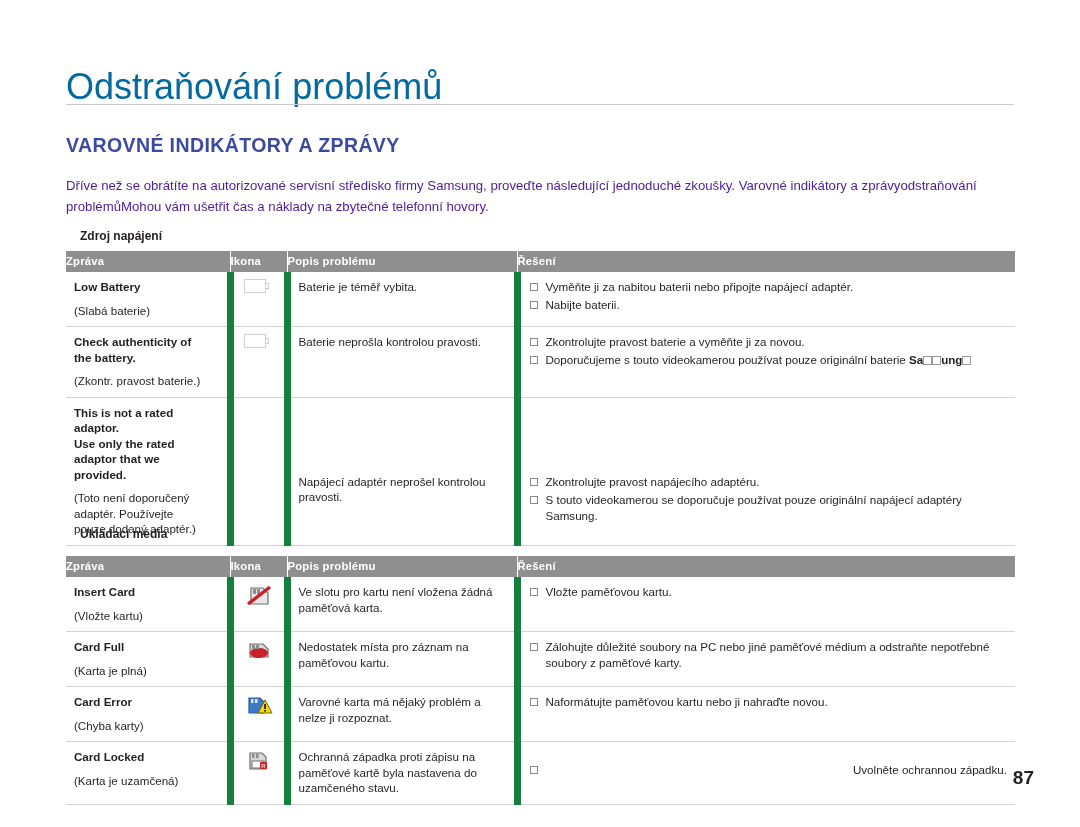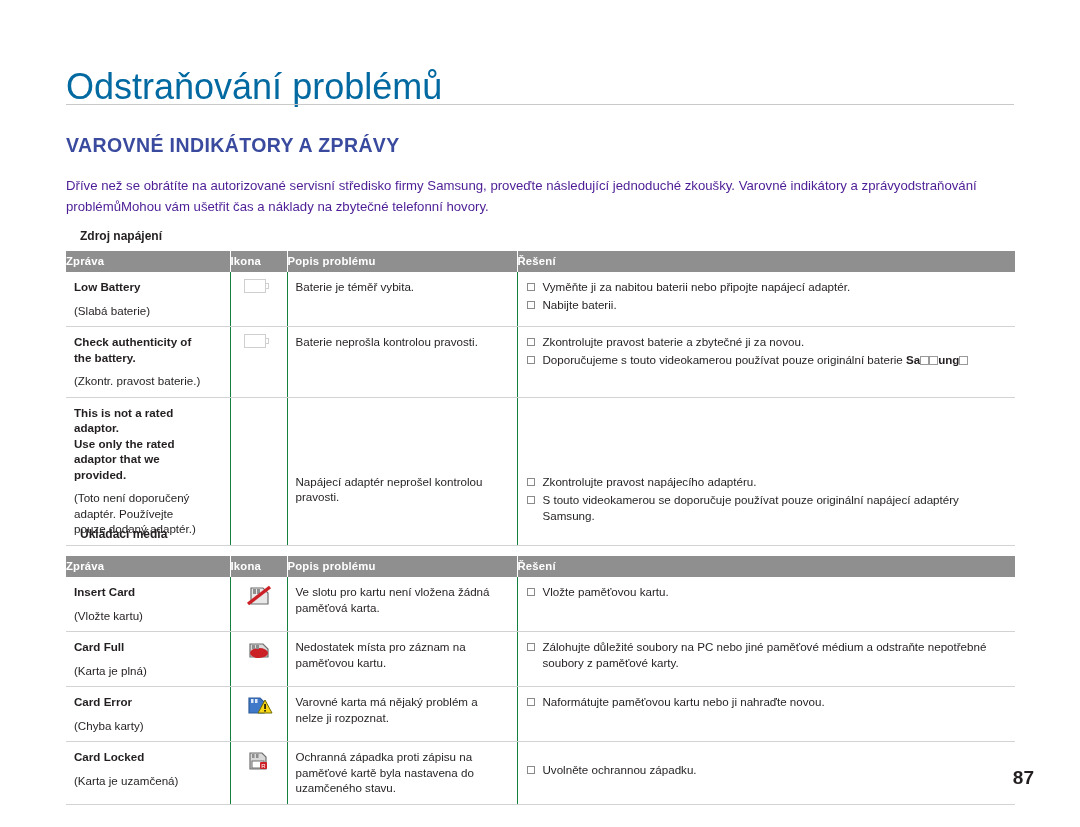--- a/index.html
+++ b/index.html
@@ -76,21 +76,21 @@
     font-size: 11.3px;
     font-weight: bold;
     padding: 4px 0 5px 0;
     text-align: left;
     border-right: 1px solid #ffffff;
     letter-spacing: 0.2px;
   }
   .tbl th:last-child { border-right: none; }
   .tbl td {
     border-bottom: 1px solid #d3d3d3;
-    border-right: 1px solid #15803d;
+    border-right: 7px solid #15803d;
     vertical-align: top;
     padding: 7px 8px 8px 8px;
     line-height: 15.5px;
   }
   .tbl td:last-child { border-right: none; }
   .tbl tr:last-child td { border-bottom: 1px solid #d3d3d3; }
   .msg b { font-weight: bold; display: block; }
   .msg span { display: block; margin-top: 8px; }
   .icon-cell {
     text-align: center;
@@ -200,21 +200,21 @@
           <span class="icon-wrap">
             <svg width="26" height="14" viewBox="0 0 26 14" aria-hidden="true">
               <rect x="0.5" y="0.5" width="21" height="13" fill="#ffffff" stroke="#cfcfcf"></rect>
               <rect x="21.5" y="4.5" width="3" height="5" fill="#ffffff" stroke="#cfcfcf"></rect>
             </svg>
           </span>
         </td>
         <td>Baterie neprošla kontrolou pravosti.</td>
         <td>
           <ul class="bullets">
-            <li>Zkontrolujte pravost baterie a zbytečné ji za novou.</li>
+            <li>Zkontrolujte pravost baterie a vyměňte ji za novou.</li>
             <li>
               <span>Doporučujeme s touto videokamerou používat pouze originální baterie</span>
               <span class="samsung-line">Sa<span class="sq"></span><span class="sq"></span>ung<span class="sq"></span></span>
             </li>
           </ul>
         </td>
       </tr>
 
       <tr>
         <td class="msg">
@@ -340,21 +340,21 @@
               <rect x="8" y="5" width="2.5" height="4" fill="#8e8e8e"></rect>
               <rect x="12" y="5" width="2.5" height="4" fill="#8e8e8e"></rect>
               <rect x="8" y="12" width="12" height="7" fill="#ffffff" stroke="#6f6f6f" stroke-width="1"></rect>
               <rect x="16" y="13" width="7" height="7" rx="1" fill="#cc2027"></rect>
               <text x="19.5" y="19" font-size="6" fill="#ffffff" text-anchor="middle" font-family="Liberation Sans, sans-serif">R</text>
             </svg>
           </span>
         </td>
         <td>Ochranná západka proti zápisu na paměťové kartě byla nastavena do uzamčeného stavu.</td>
         <td>
-          <ul class="bullets" style="padding-top:13px;">
+          <ul class="bullets" style="padding-top:13px;text-align:right;">
             <li>Uvolněte ochrannou západku.</li>
           </ul>
         </td>
       </tr>
     </tbody>
   </table>
 
   <div class="pagenum">87</div>
 
 </div>

